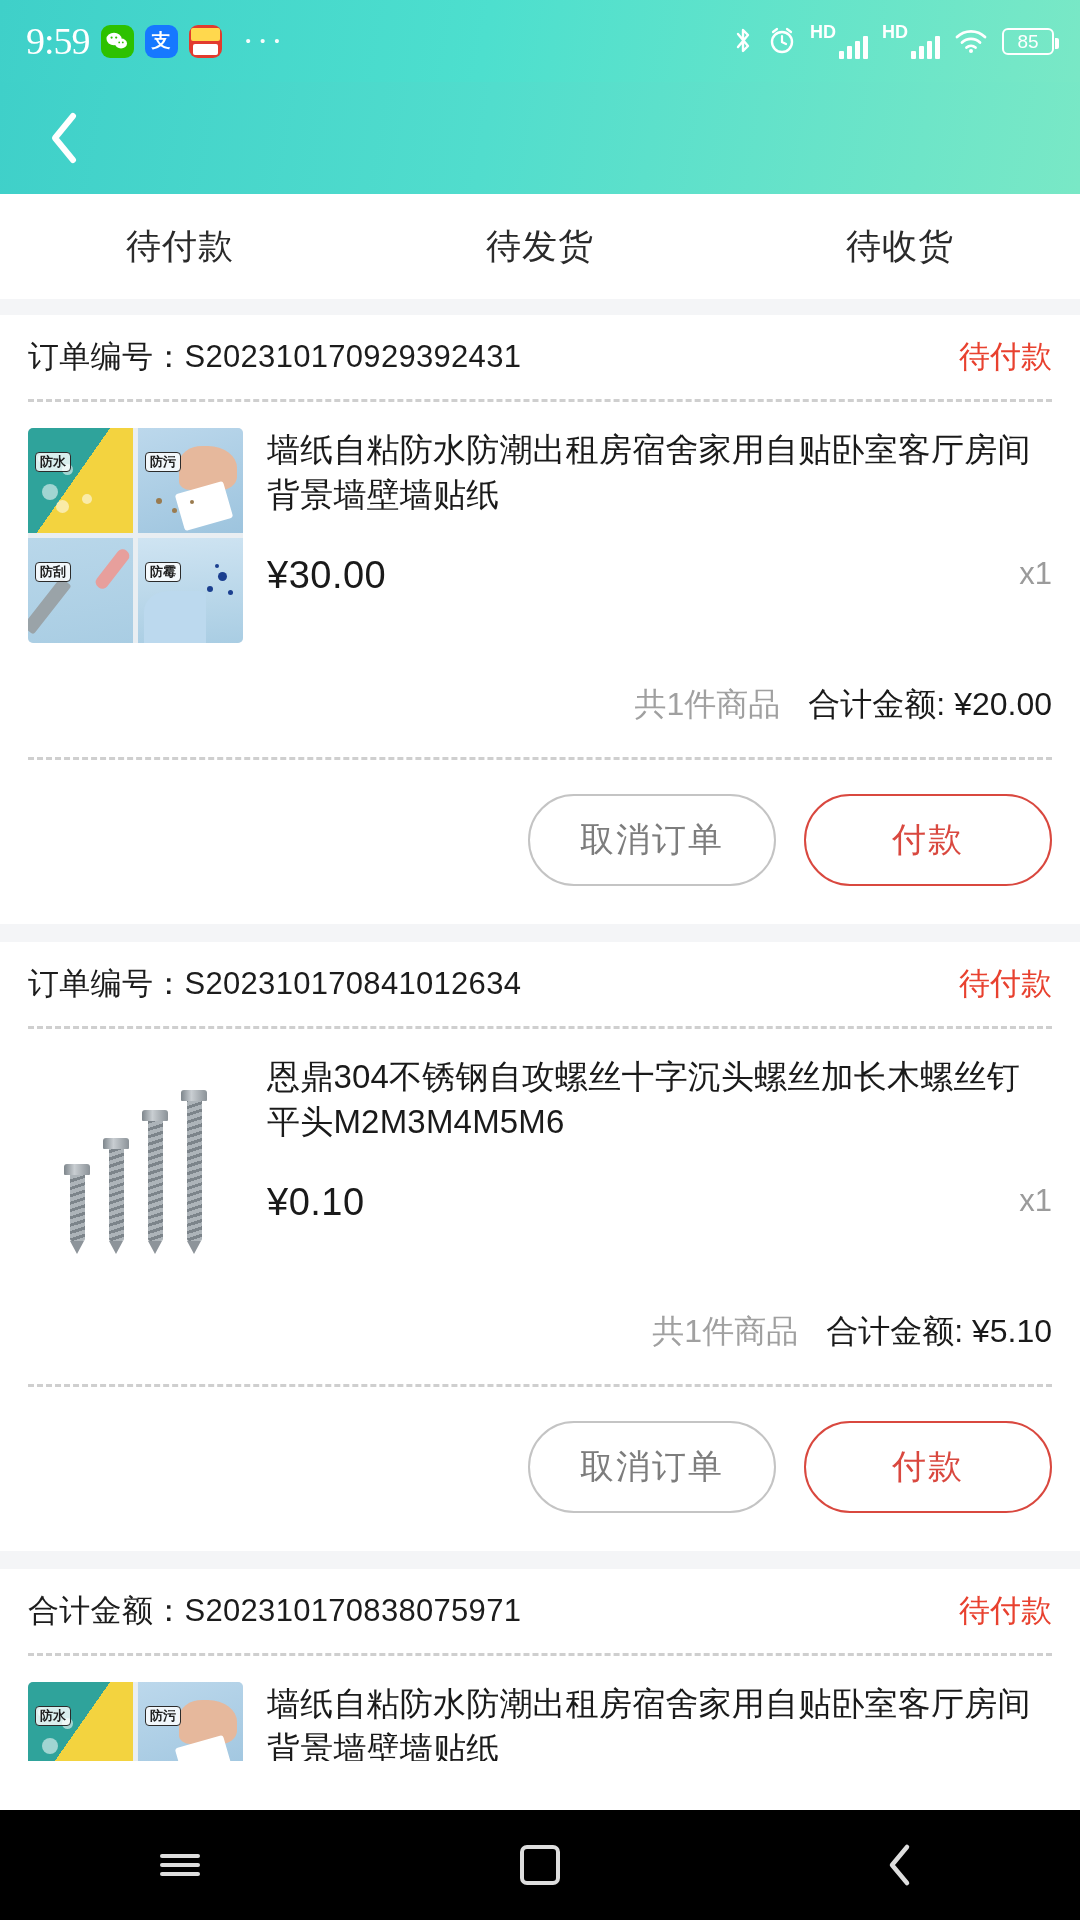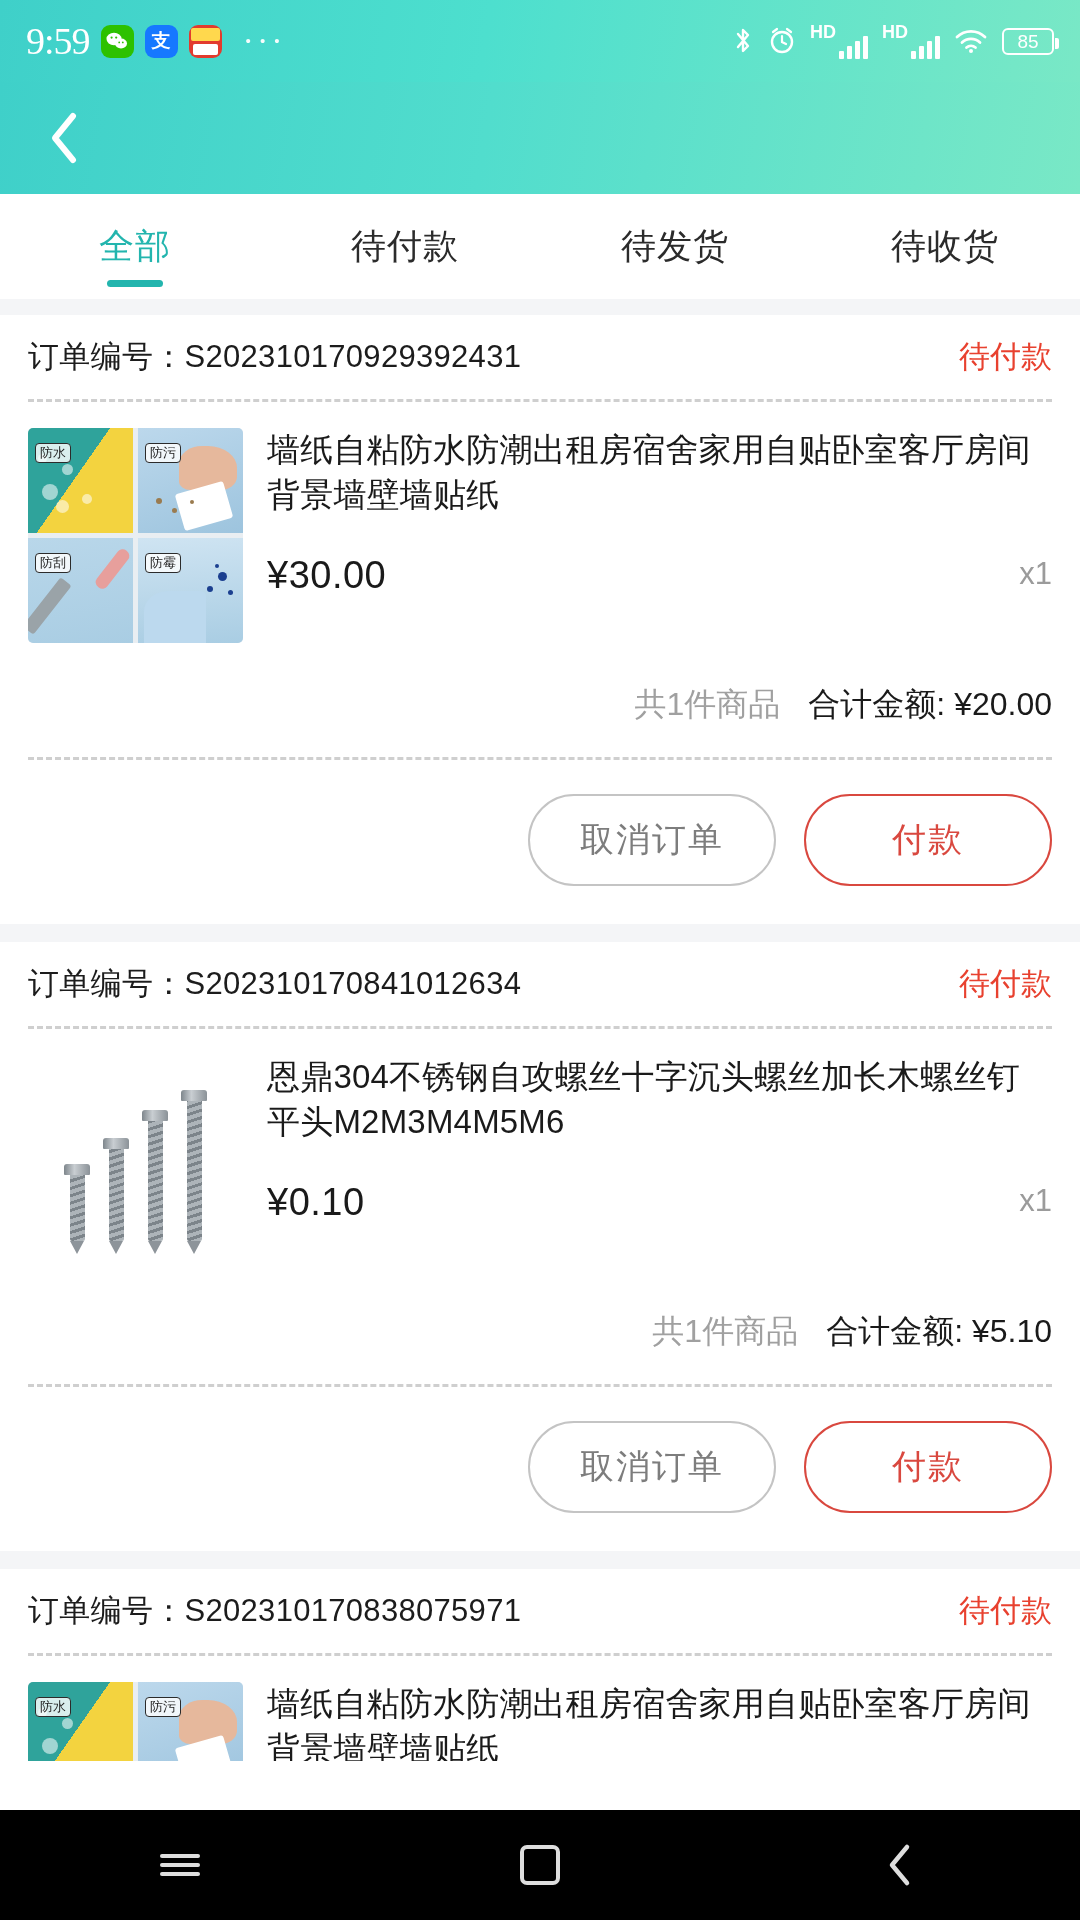--- a/index.html
+++ b/index.html
@@ -69,22 +69,22 @@
   .card{background:#fff;padding:0 28px;}
   .card-head{display:flex;align-items:center;height:84px;gap:36px;}
   .order-no{font-size:31px;color:#1c1c1c;letter-spacing:.3px;}
   .order-status{margin-left:auto;font-size:31px;color:#e8412f;}
   .dashed{height:0;border-top:3px dashed #cfcfcf;margin:0;}
 
   .prod{display:flex;padding:26px 0 0 0;}
   .thumb{width:215px;height:215px;flex:none;border-radius:5px;overflow:hidden;background:#e9eef2;}
   .collage{width:100%;height:100%;display:grid;grid-template-columns:1fr 1fr;grid-template-rows:1fr 1fr;gap:5px;}
   .cell{position:relative;overflow:hidden;}
-  .cell .tag{position:absolute;left:7px;top:15px;font-size:13px;color:#1d1d1d;background:rgba(255,255,255,.82);
-             border:1.5px solid #2b2b2b;border-radius:4px;padding:1px 4px;line-height:1.2;z-index:3;}
+  .cell .tag{position:absolute;left:7px;top:24px;font-size:13px;color:#1d1d1d;background:rgba(255,255,255,.82);
+             border:1.5px solid #2b2b2b;border-radius:4px;padding:1px 4px;line-height:1.2;z-index:3;font-weight:bold;}
   .c1{background:linear-gradient(125deg,#2fa39b 0%,#2fa39b 46%,#f3d33f 46%,#f3d33f 100%);}
   .c1 .d{position:absolute;border-radius:50%;background:rgba(255,255,255,.55);}
   .c2{background:linear-gradient(160deg,#bcd8ec,#9dc4de);}
   .c2 .hand{position:absolute;right:6px;top:18px;width:58px;height:44px;background:#e6b89c;border-radius:40% 50% 30% 20%;}
   .c2 .cloth{position:absolute;right:14px;bottom:8px;width:50px;height:38px;background:#fff;
              transform:rotate(-16deg);border-radius:3px;}
   .c2 .sp{position:absolute;border-radius:50%;background:#9a7b4f;}
   .c3{background:linear-gradient(170deg,#b9d7ea,#a9cde3);}
   .c3 .fork{position:absolute;left:12px;bottom:6px;width:14px;height:62px;background:#9aa3a8;
             transform:rotate(38deg);border-radius:3px;}
@@ -206,24 +206,20 @@
 
 <div class="appbar">
   <div class="backbtn">
     <svg width="34" height="56" viewBox="0 0 34 56">
         <path d="M26 6 L8 28 L26 50" stroke="#fff" stroke-width="6" fill="none" stroke-linecap="round" stroke-linejoin="round"></path>
       </svg>
   </div>
 </div>
 
 <div class="tabs">
-  <div class="tab active">
-    <span>全部</span>
-    <div class="bar"></div>
-  </div>
   <div class="tab">
     <span>待付款</span>
     <div class="bar"></div>
   </div>
   <div class="tab">
     <span>待发货</span>
     <div class="bar"></div>
   </div>
   <div class="tab">
     <span>待收货</span>
@@ -349,21 +345,21 @@
   <div class="actions">
     <div class="btn btn-cancel">取消订单</div>
     <div class="btn btn-pay">付款</div>
   </div>
 </div>
 
 <div class="cardgap"></div>
 
 <div class="card clip" style="height:192px;">
   <div class="card-head">
-    <div class="order-no">订单编号：S202310170838075971</div>
+    <div class="order-no">合计金额：S202310170838075971</div>
     <div class="order-status">待付款</div>
   </div>
   <div class="dashed"></div>
 
   <div class="prod">
     <div class="thumb">
       <div class="collage">
         <div class="cell c1">
           <span class="d" style="width:16px;height:16px;left:14px;top:56px;"></span>
           <span class="d" style="width:11px;height:11px;left:34px;top:36px;"></span>

